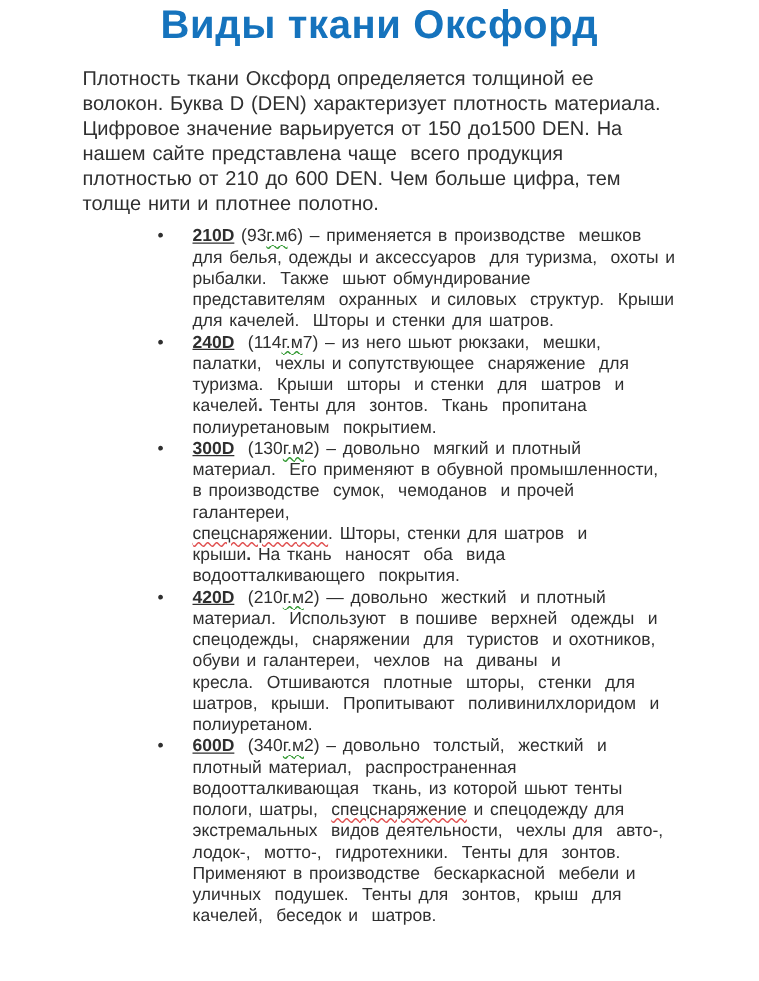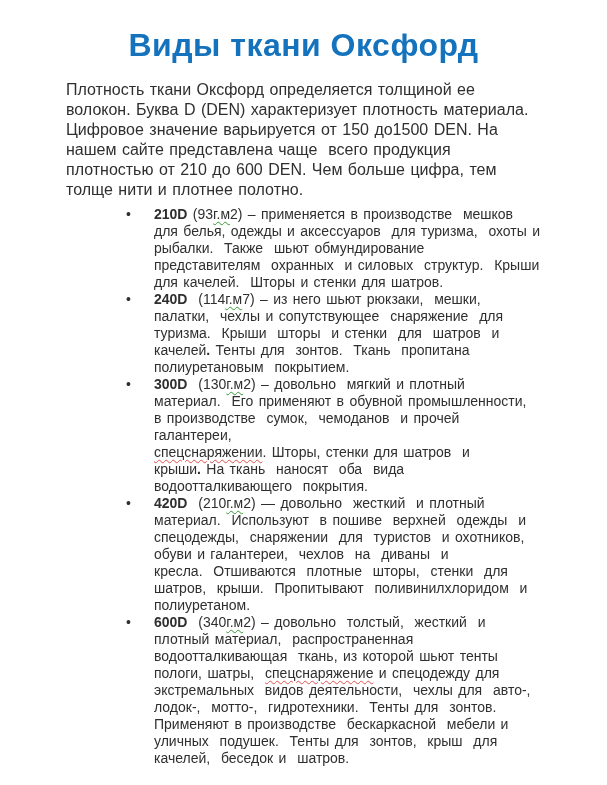--- a/index.html
+++ b/index.html
@@ -8,21 +8,20 @@
     background: #ffffff;
   }
   body {
     width: 607px;
     height: 785px;
     font-family: "Liberation Sans", sans-serif;
     color: #2f2f2f;
     overflow: hidden;
   }
   .page {
-    padding-top: 26px;
     width: 534px;
   }
   .title {
     margin: 0;
     width: 607px;
     text-align: center;
     font-size: 32px;
     line-height: 38px;
     font-weight: 700;
     color: #1573bd;
@@ -52,20 +51,21 @@
     margin: 0;
   }
   .bullet-marker {
     position: absolute;
     left: 0;
     top: 0;
     font-size: 14px;
   }
   .density {
     font-weight: 700;
+    text-decoration: underline;
   }
   .seg-bold {
     font-weight: 700;
   }
   .seg-spell-green {
     text-decoration-line: underline;
     text-decoration-style: wavy;
     text-decoration-color: #339933;
     text-decoration-thickness: 1px;
     text-underline-offset: 2px;
@@ -84,21 +84,21 @@
 
 <div class="page">
   <h1 class="title">Виды ткани Оксфорд</h1>
   <p class="intro">Плотность ткани Оксфорд определяется толщиной ее
 волокон. Буква D (DEN) характеризует плотность материала.
 Цифровое значение варьируется от 150 до1500 DEN. На
 нашем сайте представлена чаще  всего продукция
 плотностью от 210 до 600 DEN. Чем больше цифра, тем
 толще нити и плотнее полотно.</p>
   <ul class="fabric-list">
-      <li><span class="bullet-marker">•</span><span class="density">210D</span><span class="seg-normal"> (93</span><span class="seg-spell-green">г.м</span><span class="seg-normal">2) – применяется в производстве  мешков
+      <li><span class="bullet-marker">•</span><span class="density">210D</span><span class="seg-normal"> (93</span><span class="seg-spell-green">г.м</span><span class="seg-normal">6) – применяется в производстве  мешков
 для белья, одежды и аксессуаров  для туризма,  охоты и
 рыбалки.  Также  шьют обмундирование
 представителям  охранных  и силовых  структур.  Крыши
 для качелей.  Шторы и стенки для шатров.</span></li>
       <li><span class="bullet-marker">•</span><span class="density">240D</span><span class="seg-normal">  (114</span><span class="seg-spell-green">г.м</span><span class="seg-normal">7) – из него шьют рюкзаки,  мешки,
 палатки,  чехлы и сопутствующее  снаряжение  для
 туризма.  Крыши  шторы  и стенки  для  шатров  и
 качелей</span><span class="seg-bold">.</span><span class="seg-normal"> Тенты для  зонтов.  Ткань  пропитана
 полиуретановым  покрытием.</span></li>
       <li><span class="bullet-marker">•</span><span class="density">300D</span><span class="seg-normal">  (130</span><span class="seg-spell-green">г.м</span><span class="seg-normal">2) – довольно  мягкий и плотный

